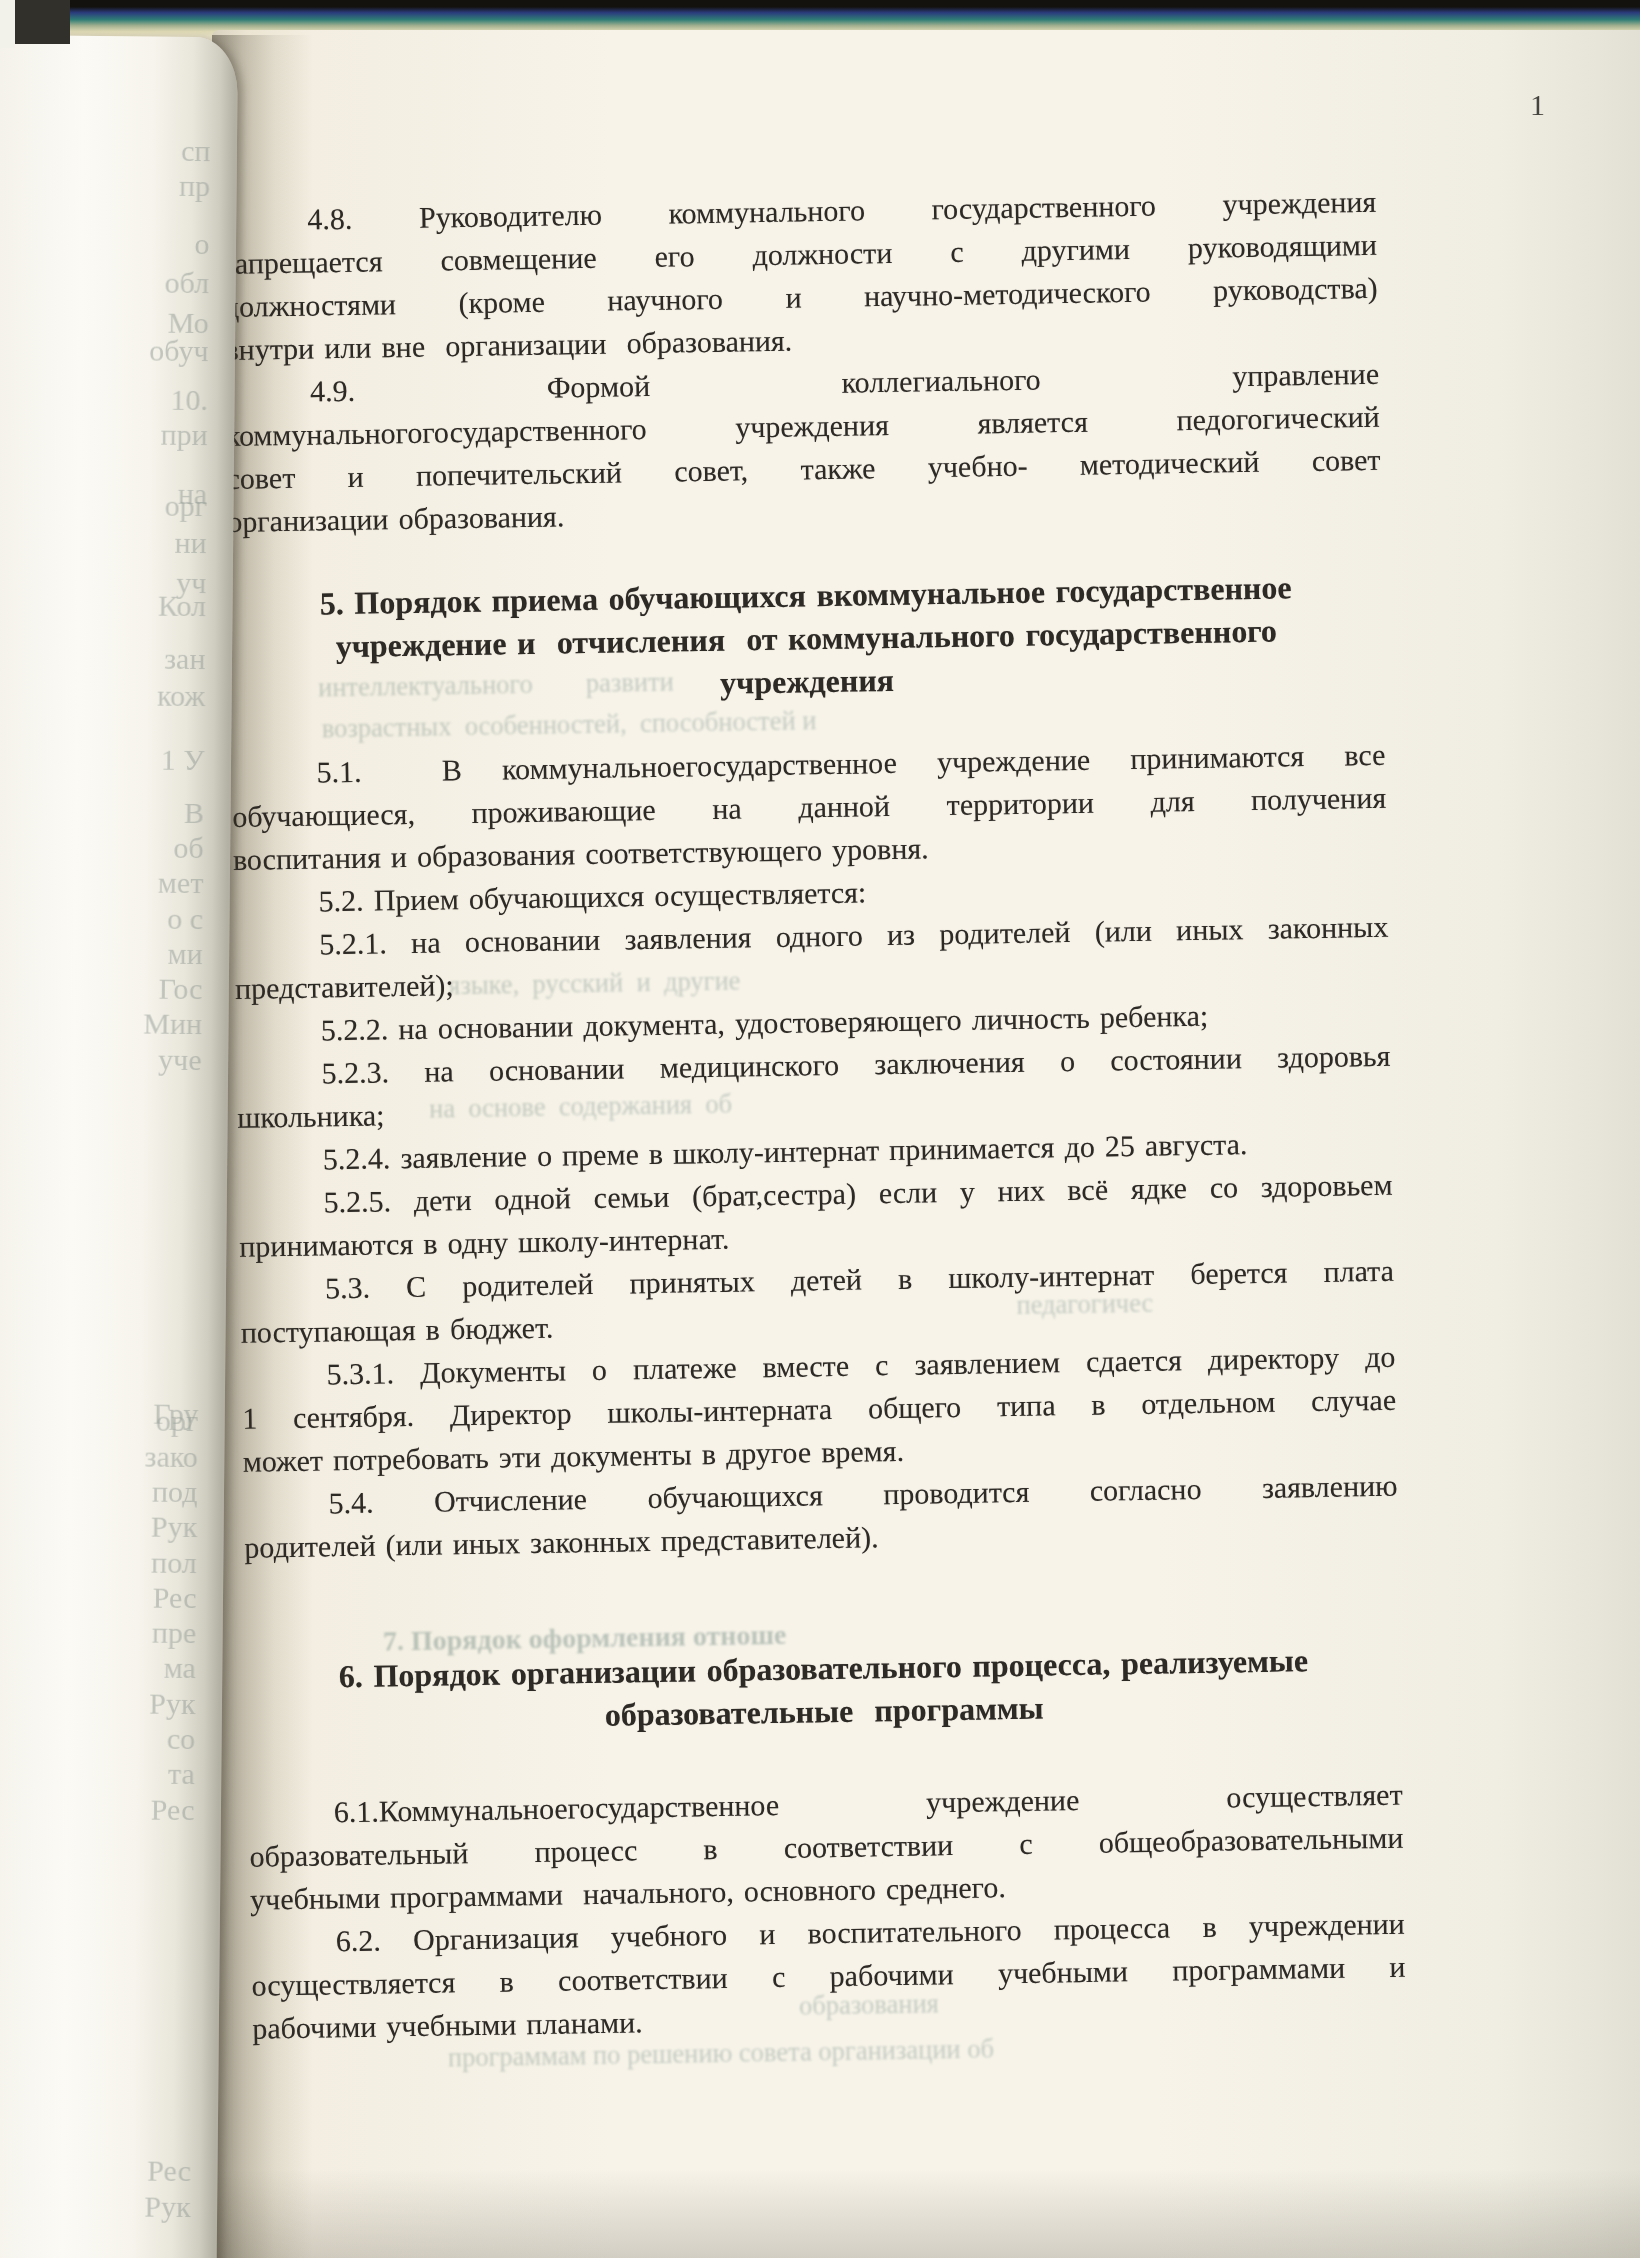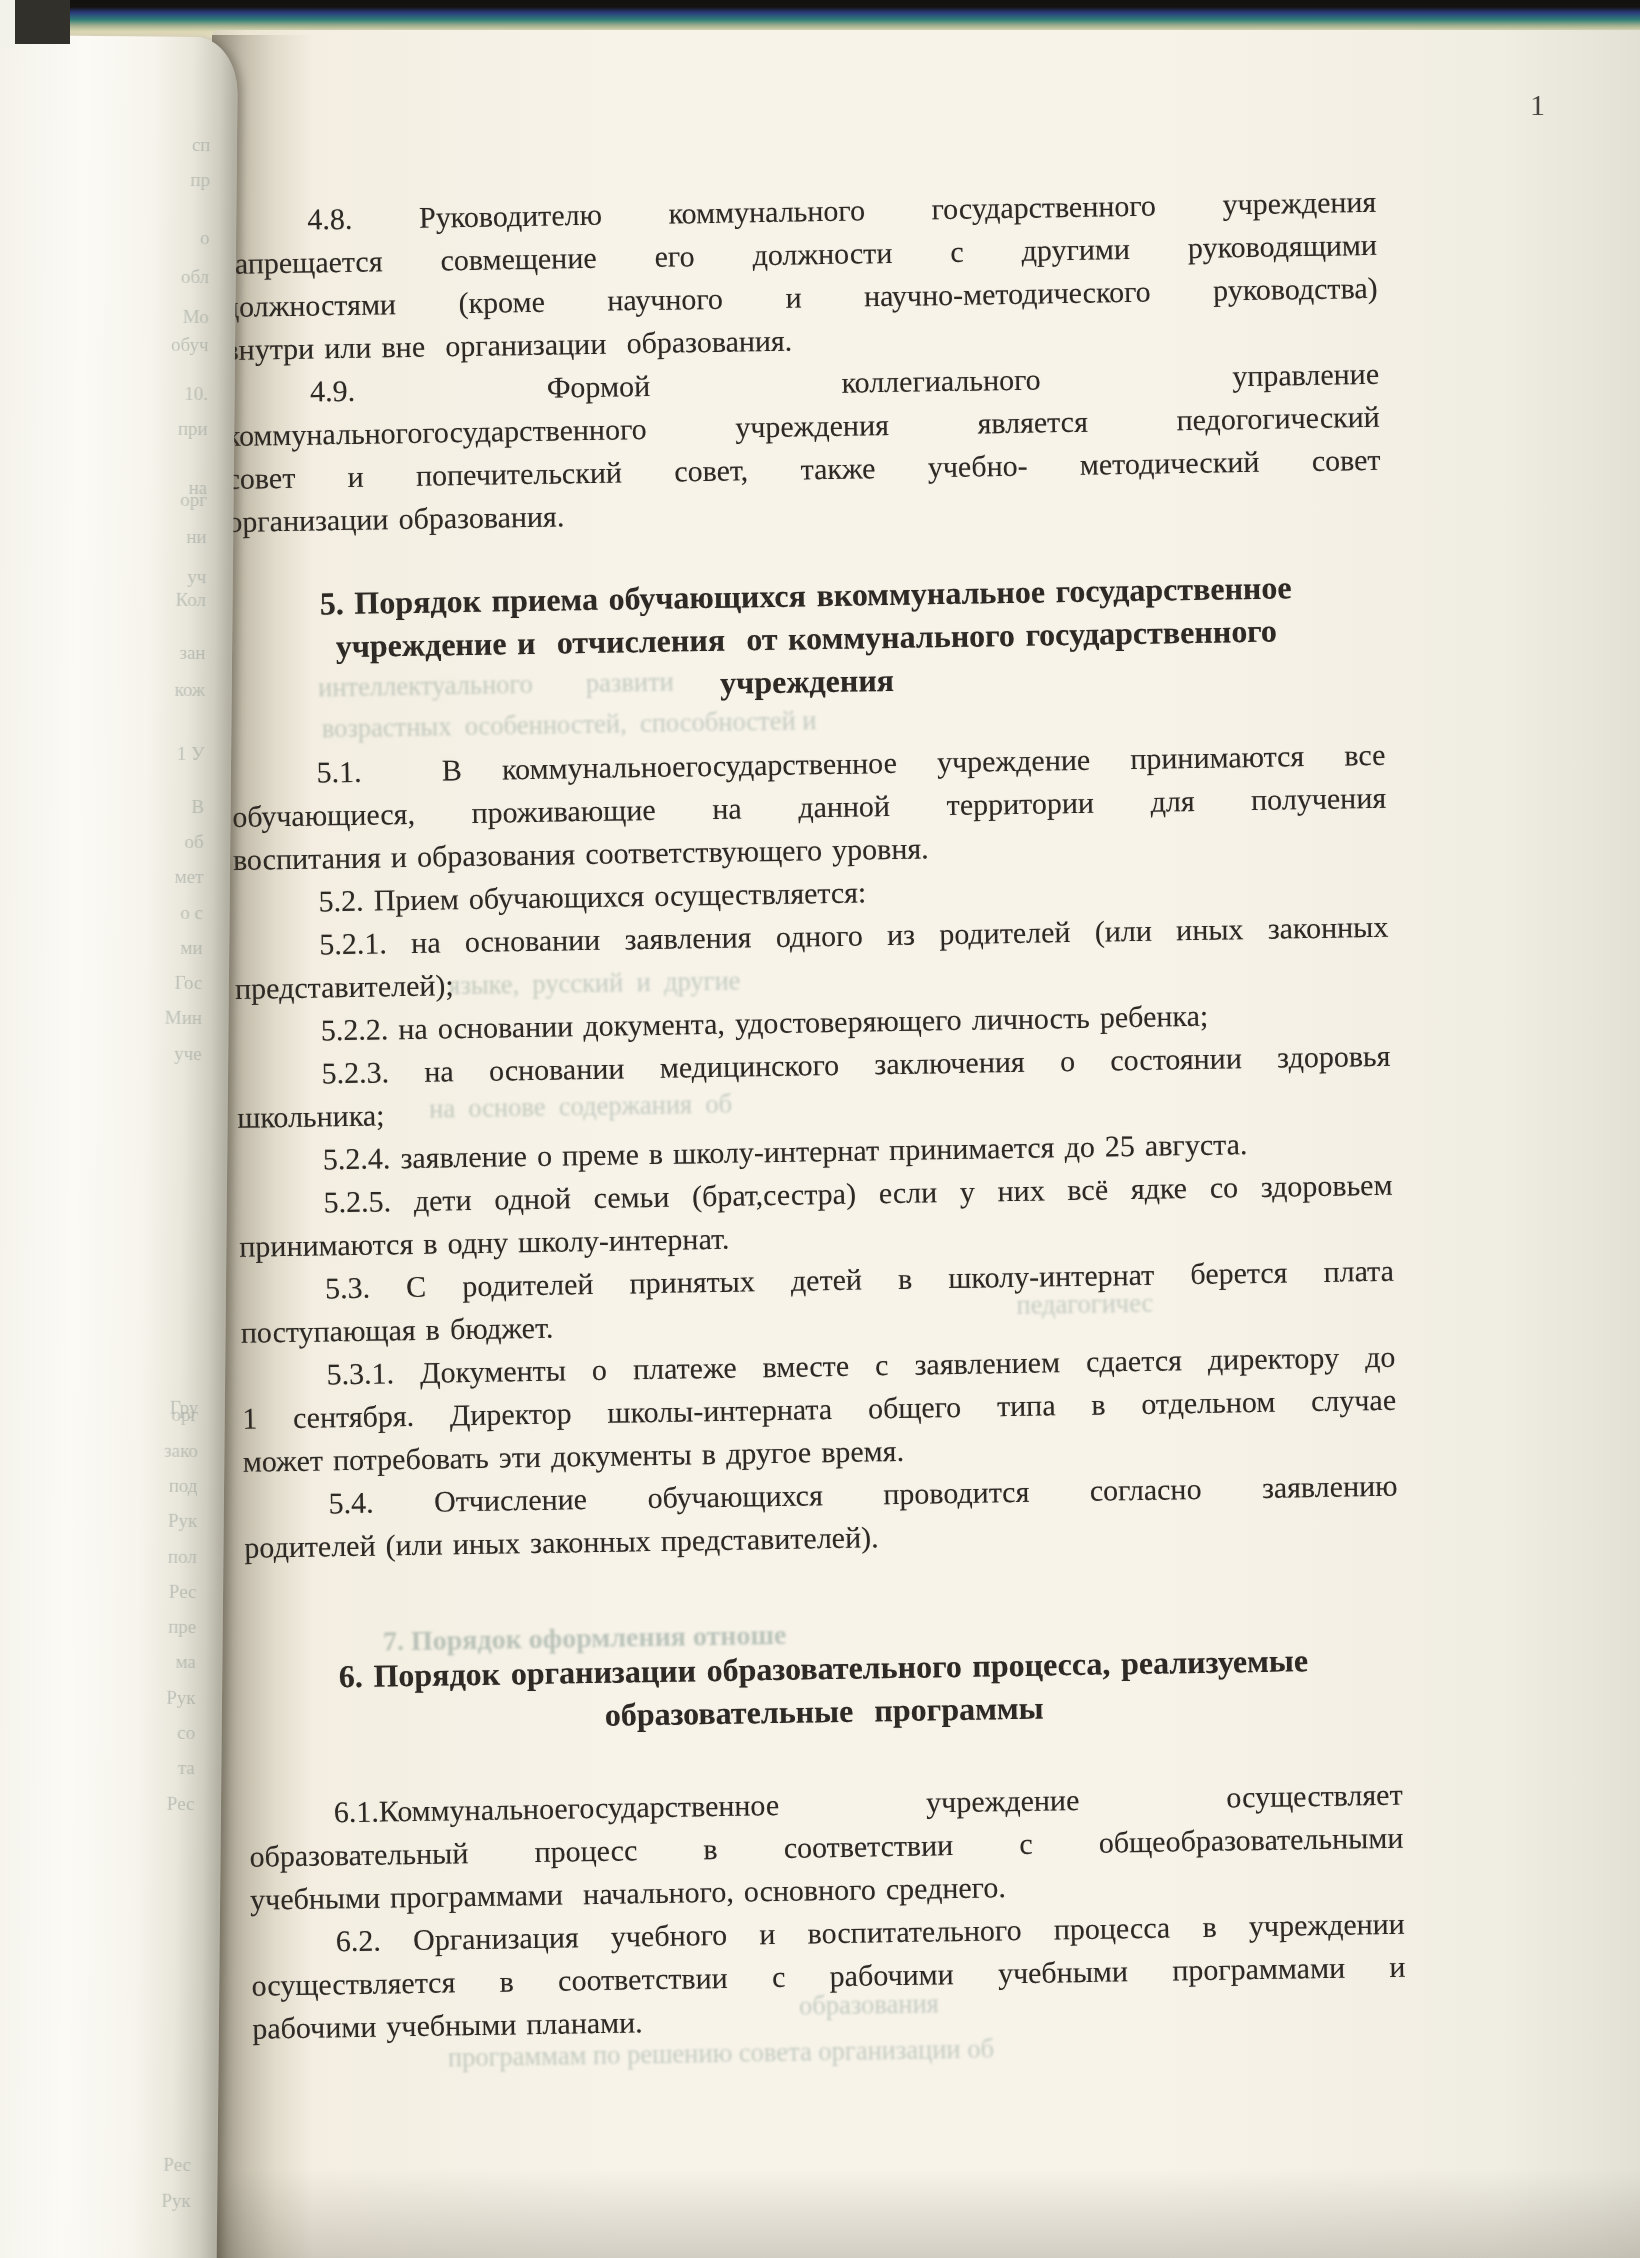--- a/index.html
+++ b/index.html
@@ -63,21 +63,21 @@
   
   .curl-page{
     position:absolute;left:-10.6px;top:35px;width:249px;height:2245px;z-index:4;
     transform:rotate(.55deg);transform-origin:0 0;
     background:linear-gradient(90deg,#f3f1e9 0%,#fbfaf5 38%,#f6f4ec 66%,
                #e9e6db 82%,#cfccc0 93%,#b3b0a4 99%);
     border-top-right-radius:42px 56px;
     box-shadow:5.3px 1.8px 8.8px rgba(70,64,50,.35);
   }
   .frag{
-    position:absolute;right:26.5px;font-size:19px;color:#99a29a;opacity:.55;
+    position:absolute;right:26.5px;font-size:30px;color:#99a29a;opacity:.55;
     filter:blur(0.7px);white-space:pre;
   }
 </style>
 </head>
 <body>
 
 <div>
   <div class="scan-top-band"></div>
   <div class="corner-white"></div>
   <div class="corner-dark"></div>

